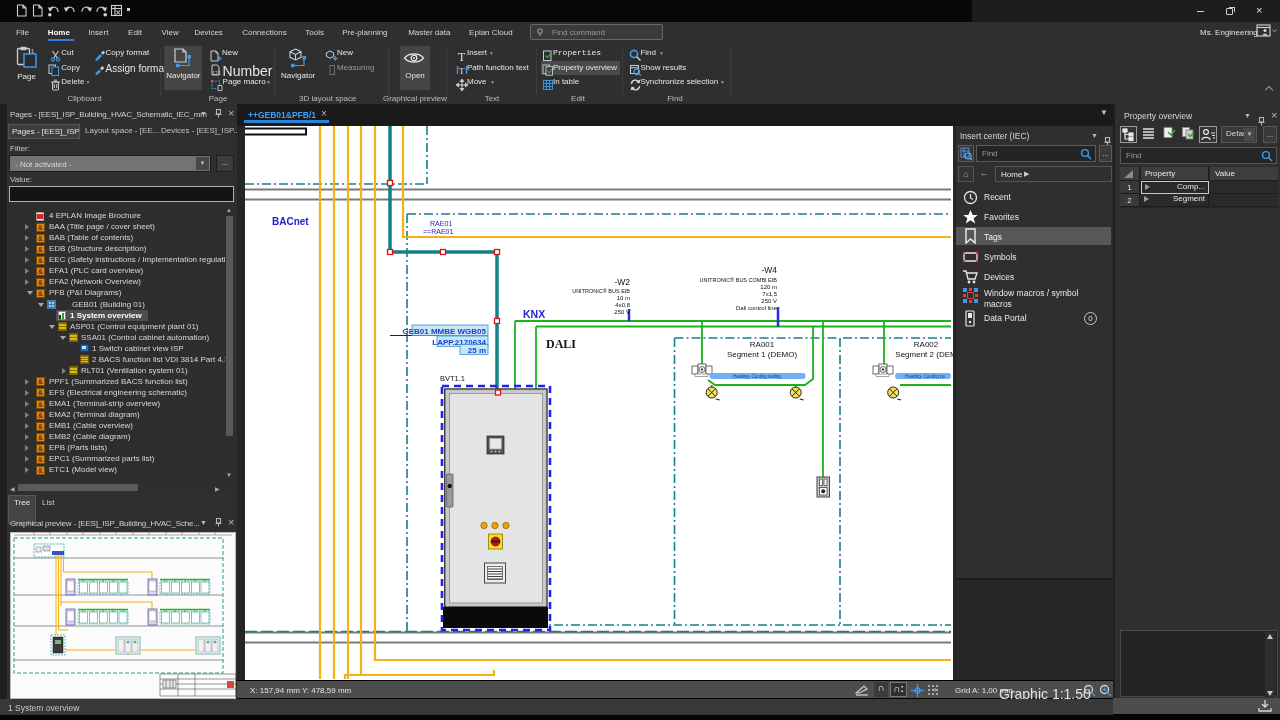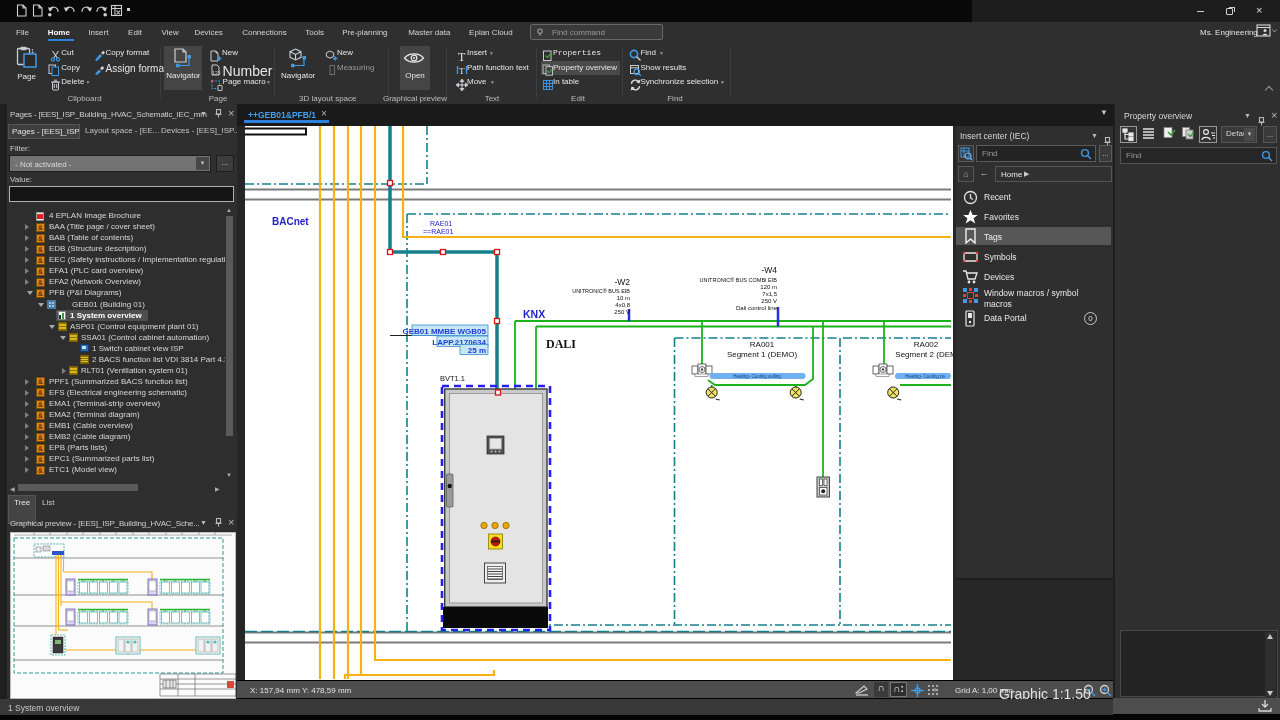--- a/index.html
+++ b/index.html
@@ -856,20 +856,39 @@
   <div class="abs" style="left:148px;top:22px;width:14px;height:17px;background:#3a3a3a;border:1px solid #555;color:#ccc;font-size:8px;text-align:center;line-height:15px;">...</div>
 
   <div class="abs" style="left:5px;top:43px;width:157px;height:17px;background:#262626;border:1px solid #555;">
     <span class="abs txt" style="left:5px;top:3px;color:#9a9a9a;font-size:8px;">Find</span>
     <svg class="abs" style="right:3px;top:2px;" width="12" height="12" viewBox="0 0 12 12">
         <circle cx="5" cy="5" r="3.4" fill="none" stroke="#3f9ae8" stroke-width="1.4"></circle>
         <line x1="7.5" y1="7.5" x2="11" y2="11" stroke="#3f9ae8" stroke-width="1.4"></line>
       </svg>
   </div>
 
+  <div class="abs" style="left:5px;top:63px;width:158px;height:41px;background:#262626;">
+    <div class="abs" style="left:0;top:0;width:20px;height:14px;background:#3d3d3d;border-right:1px solid #1c1c1c;border-bottom:1px solid #1c1c1c;">
+      <div style="position:absolute;left:4px;top:3px;width:0;height:0;border-left:9px solid transparent;border-bottom:8px solid #8a8a8a;"></div>
+    </div>
+    <div class="abs" style="left:21px;top:0;width:68px;height:14px;background:#3d3d3d;border-right:1px solid #1c1c1c;border-bottom:1px solid #1c1c1c;color:#e8e8e8;font-size:8px;padding:2px 0 0 4px;">Property</div>
+    <div class="abs" style="left:90px;top:0;width:68px;height:14px;background:#3d3d3d;border-bottom:1px solid #1c1c1c;color:#e8e8e8;font-size:8px;padding:2px 0 0 5px;">Value</div>
+    <div class="abs" style="left:0;top:14px;width:20px;height:13px;background:#383838;border-right:1px solid #1c1c1c;border-bottom:1px solid #1c1c1c;color:#e0e0e0;font-size:8px;text-align:center;line-height:13px;">1</div>
+    <div class="abs" style="left:21px;top:14px;width:68px;height:13px;background:#2a2a2a;border:1px solid #c8c8c8;color:#e8e8e8;font-size:8px;">
+      <span style="position:absolute;left:3px;top:2px;width:0;height:0;border-top:3.5px solid transparent;border-bottom:3.5px solid transparent;border-left:5px solid #9a9a9a;"></span>
+      <span style="position:absolute;right:3px;top:0px;">Comp...</span>
+    </div>
+    <div class="abs" style="left:90px;top:14px;width:68px;height:13px;background:#2a2a2a;border-bottom:1px solid #1c1c1c;"></div>
+    <div class="abs" style="left:0;top:27px;width:20px;height:13px;background:#383838;border-right:1px solid #1c1c1c;border-bottom:1px solid #1c1c1c;color:#e0e0e0;font-size:8px;text-align:center;line-height:13px;">2</div>
+    <div class="abs" style="left:21px;top:27px;width:68px;height:13px;background:#2a2a2a;border-right:1px solid #1c1c1c;border-bottom:1px solid #1c1c1c;color:#e8e8e8;font-size:8px;">
+      <span style="position:absolute;left:3px;top:2px;width:0;height:0;border-top:3.5px solid transparent;border-bottom:3.5px solid transparent;border-left:5px solid #9a9a9a;"></span>
+      <span style="position:absolute;right:3px;top:0px;">Segment</span>
+    </div>
+    <div class="abs" style="left:90px;top:27px;width:68px;height:13px;background:#2a2a2a;border-bottom:1px solid #1c1c1c;"></div>
+  </div>
 
   <div class="abs" style="left:5px;top:526px;width:158px;height:67px;background:#242424;border:1px solid #4a4a4a;">
     <div class="abs" style="right:1px;top:1px;width:11px;height:66px;background:#2e2e2e;">
       <div style="position:absolute;left:2px;top:2px;width:0;height:0;border-left:3.5px solid transparent;border-right:3.5px solid transparent;border-bottom:5px solid #c8c8c8;"></div>
       <div style="position:absolute;left:2px;bottom:2px;width:0;height:0;border-left:3.5px solid transparent;border-right:3.5px solid transparent;border-top:5px solid #c8c8c8;"></div>
     </div>
   </div>
 </div>
 
 <div class="abs" style="left:237px;top:681px;width:876px;height:17px;background:#4d4d4d;" id="statusbar">

